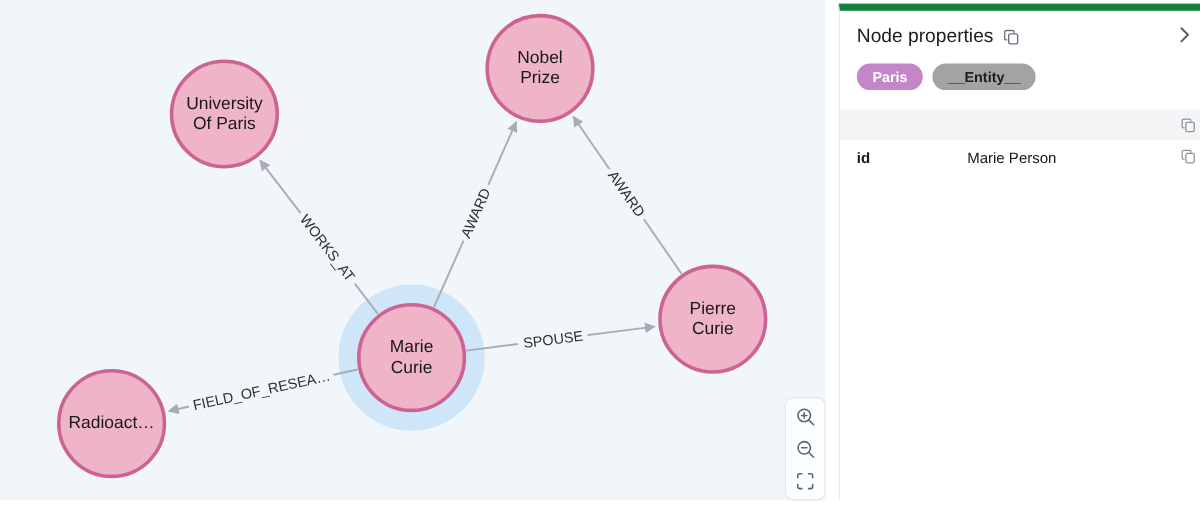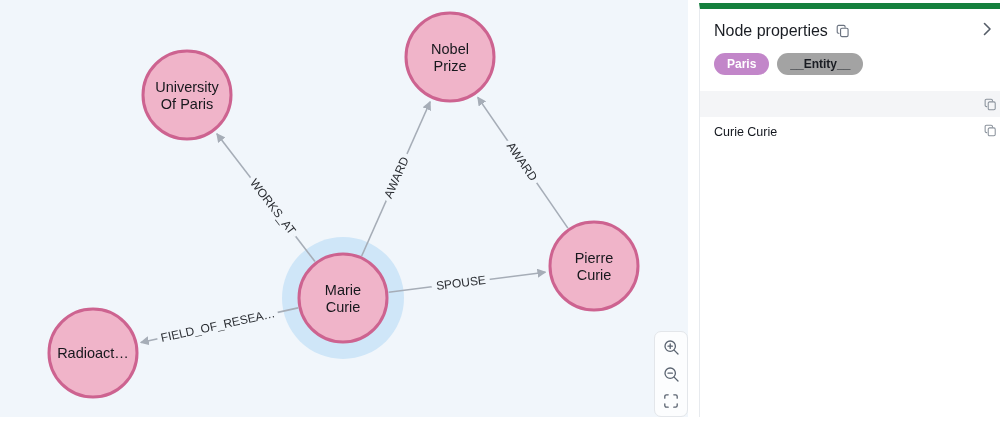--- a/index.html
+++ b/index.html
@@ -156,21 +156,22 @@
   <div class="props">
       <div class="prop-row striped">
         <button class="icon-btn prop-copy">
           <svg width="13" height="13" viewBox="0 0 16 16" style="fill:none;stroke-width:1.3;stroke-linecap:round;stroke-linejoin:round;">
             <rect x="5.2" y="4.8" width="8.6" height="9.6" rx="1.6"></rect>
             <path d="M3.4 10.6 h-.4 A1.6 1.6 0 0 1 1.4 9 V3.2 A1.6 1.6 0 0 1 3 1.6 h5.8 a1.6 1.6 0 0 1 1.6 1.6 v.4"></path>
           </svg>
         </button>
       </div>
       <div class="prop-row">
-        <span class="prop-value">Curie Curie</span>
+        <span class="prop-key">id</span>
+        <span class="prop-value">Marie Person</span>
         <button class="icon-btn prop-copy">
           <svg width="13" height="13" viewBox="0 0 16 16" style="fill:none;stroke-width:1.3;stroke-linecap:round;stroke-linejoin:round;">
             <rect x="5.2" y="4.8" width="8.6" height="9.6" rx="1.6"></rect>
             <path d="M3.4 10.6 h-.4 A1.6 1.6 0 0 1 1.4 9 V3.2 A1.6 1.6 0 0 1 3 1.6 h5.8 a1.6 1.6 0 0 1 1.6 1.6 v.4"></path>
           </svg>
         </button>
       </div>
     </div>
 </div>
 

